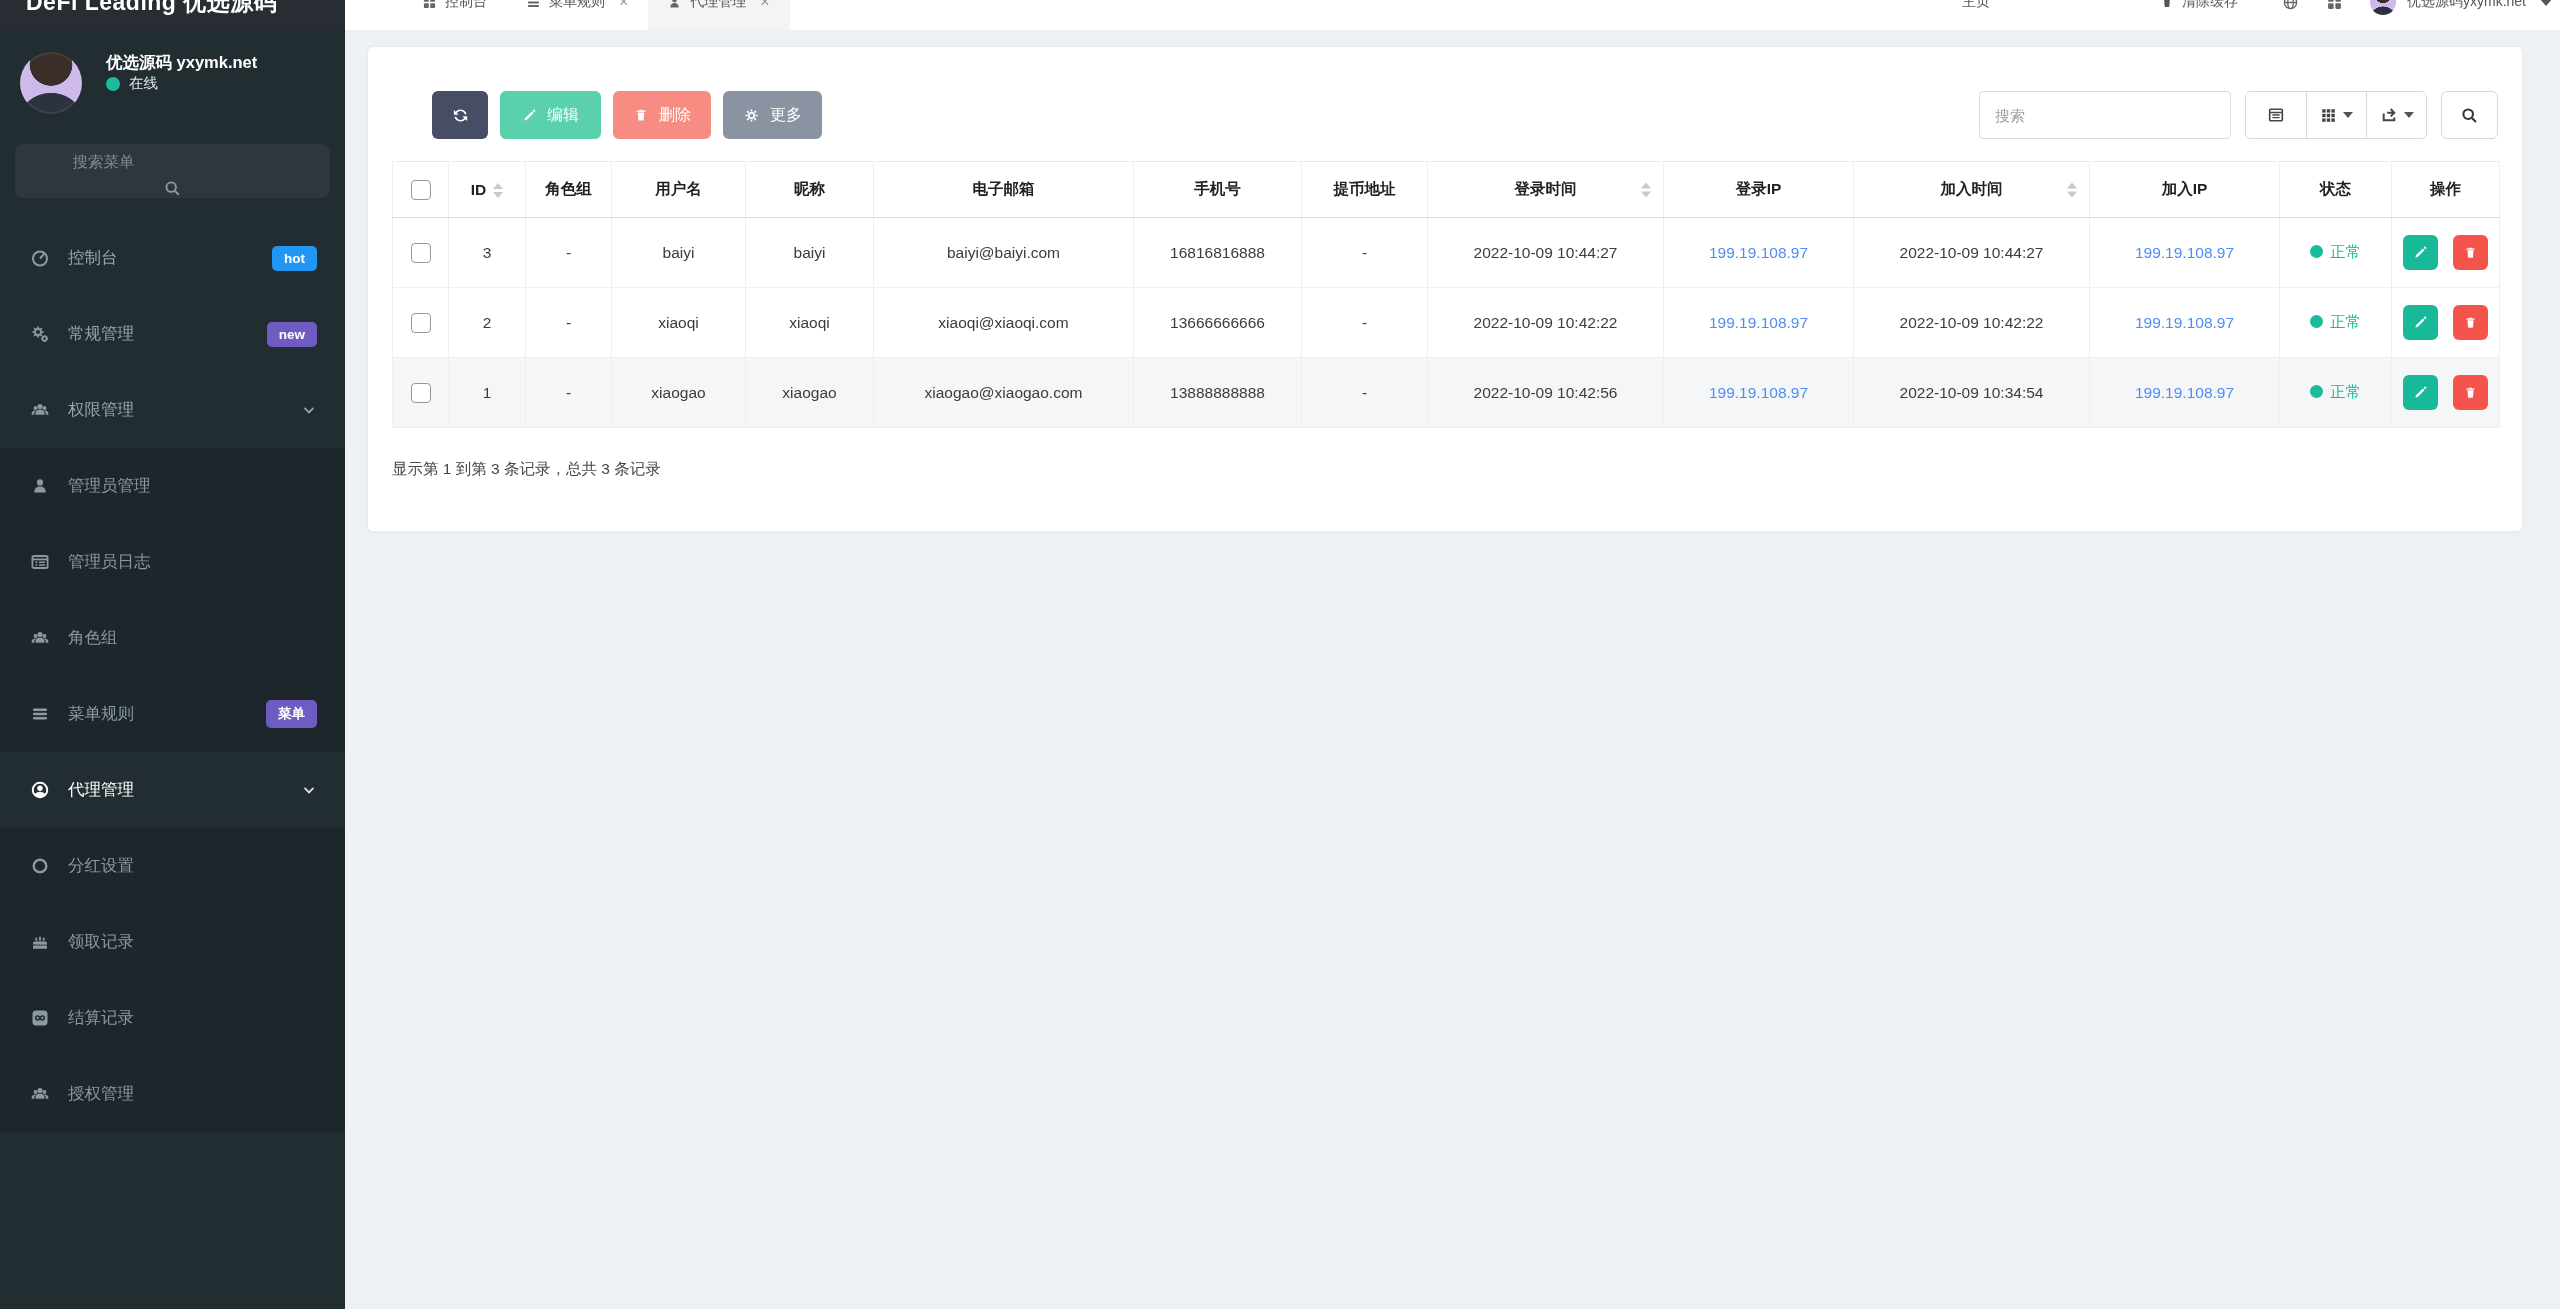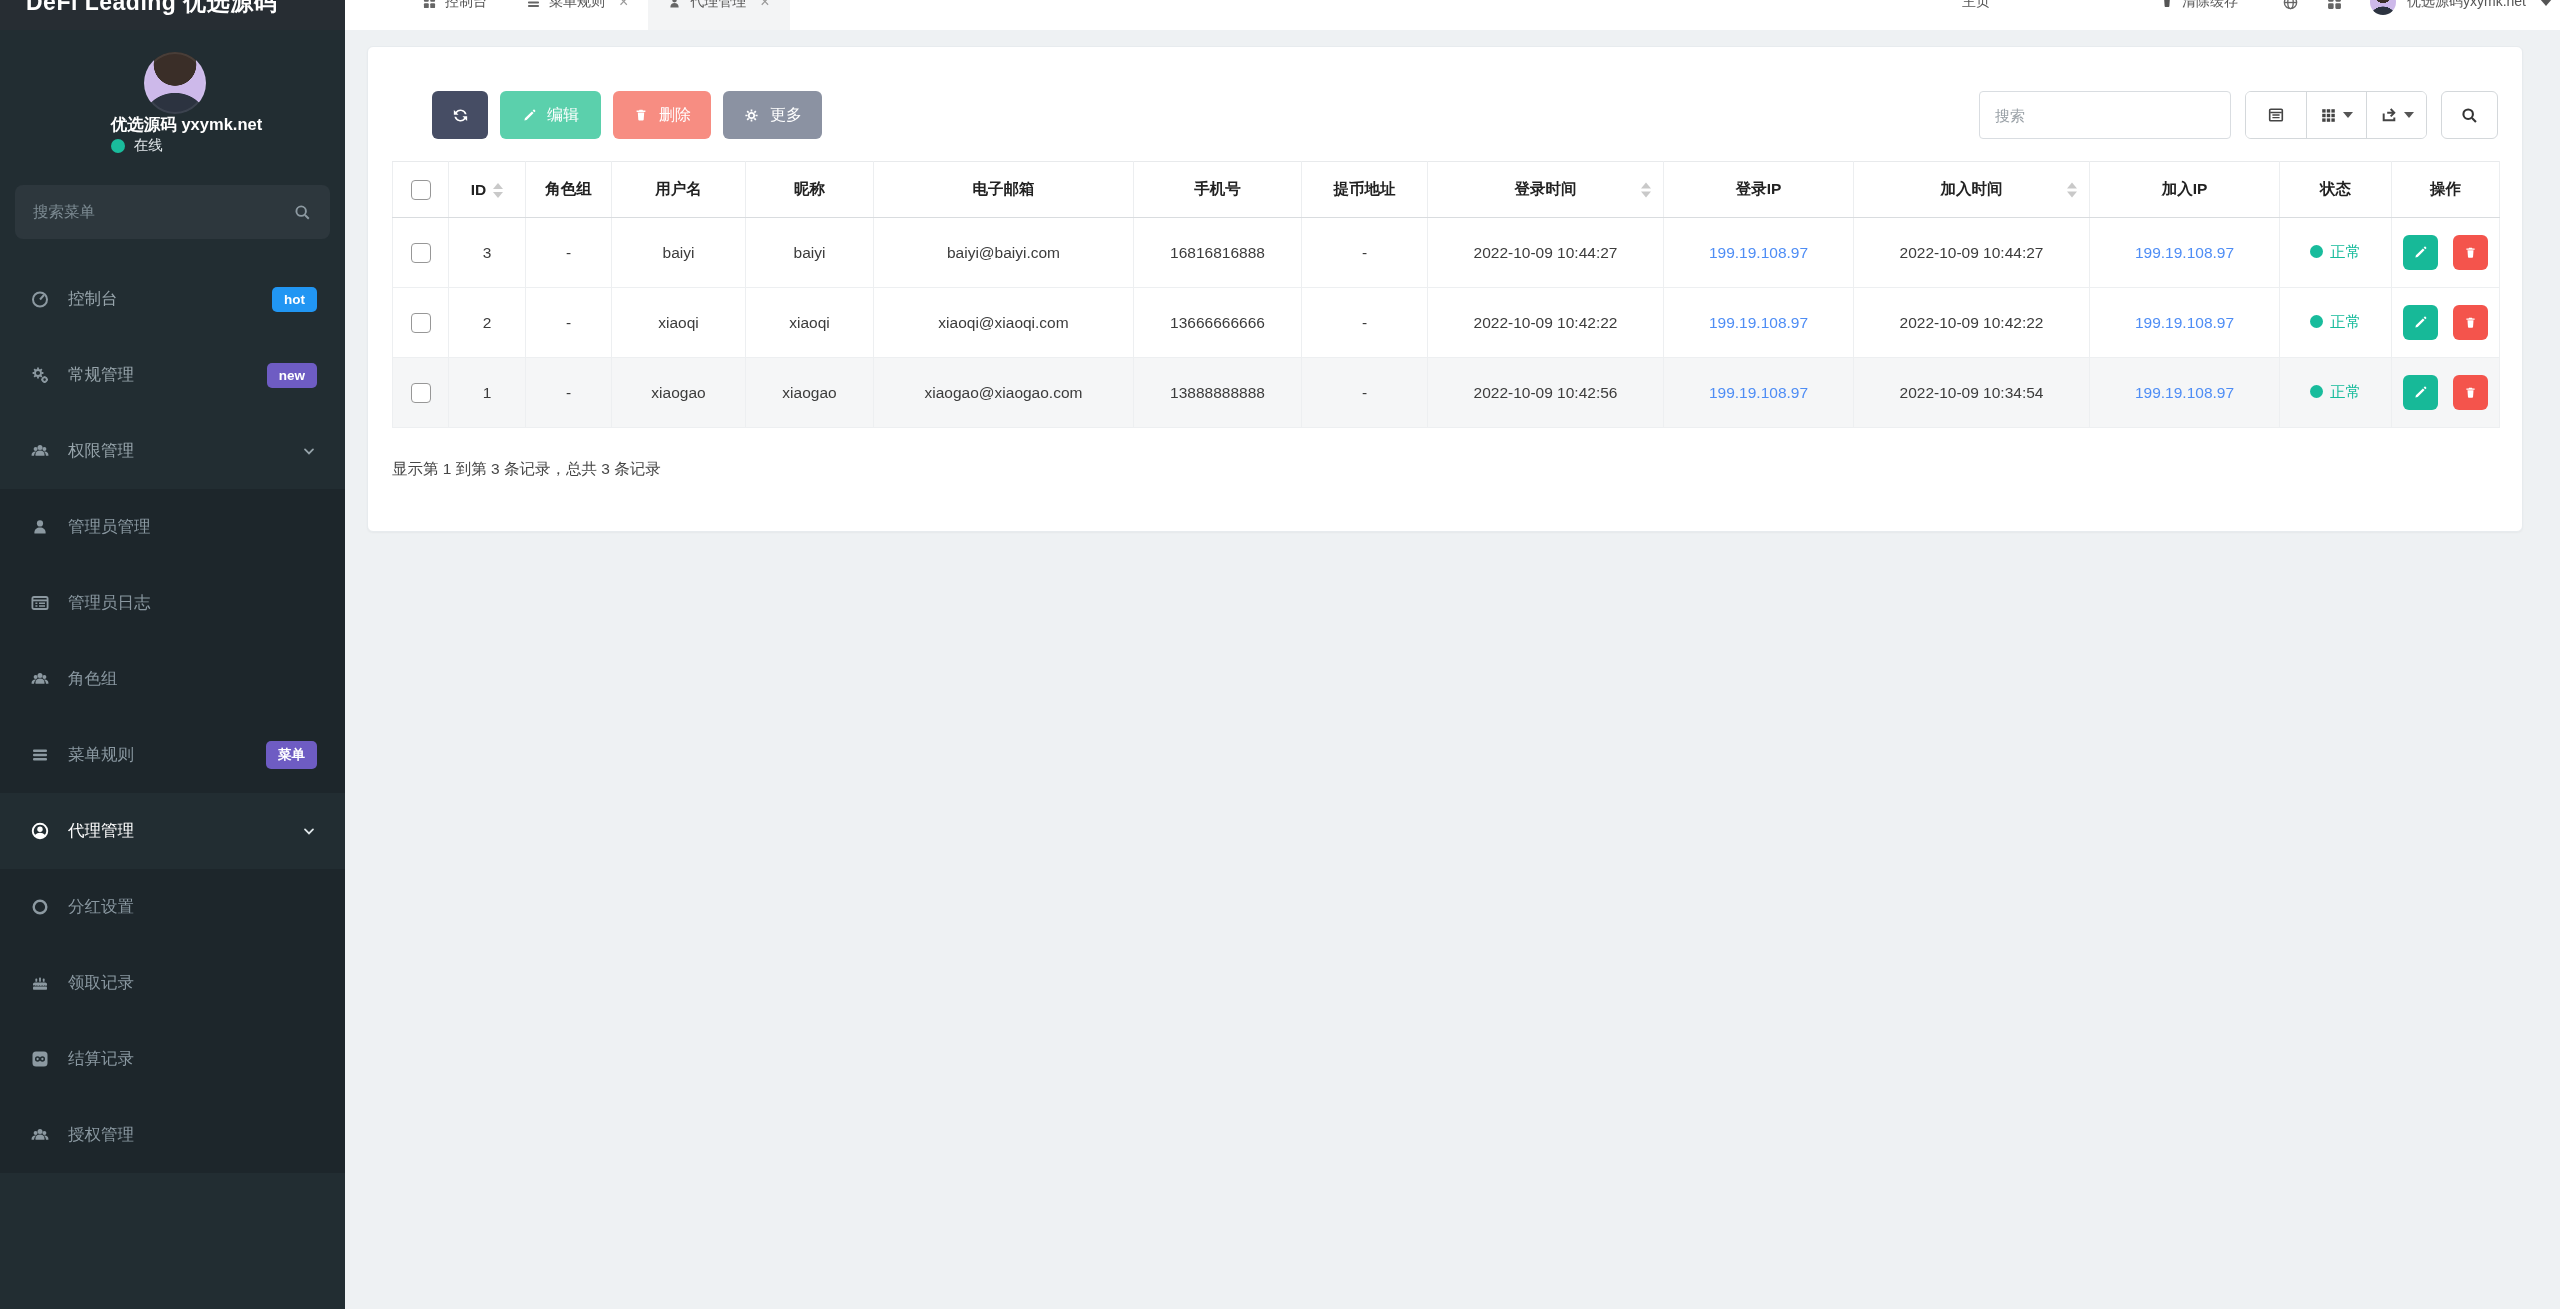--- a/index.html
+++ b/index.html
@@ -26,31 +26,31 @@
   .tn-icon { margin-right:28px; color:#666; cursor:pointer; }
   .tn-avatar { width:26px; height:26px; border-radius:50%; flex:none; margin-right:11px; cursor:pointer;
     background: radial-gradient(circle at 50% 120%, #2c3340 0 40%, transparent 41%),
                 radial-gradient(circle at 50% 22%, #3a2e28 0 34%, transparent 35%), #cdb9ea; }
   .tn-user { margin-right:14px; }
   .tn-caret { width:0; height:0; border-left:6px solid transparent; border-right:6px solid transparent;
               border-top:7px solid #555; margin-right:8px; cursor:pointer; }
 
   
   .sidebar { position:absolute; top:30px; left:0; width:345px; height:1279px; background:#222d32; }
-  .user-panel { display:flex; align-items:center; padding:22px 16px 14px 20px;flex-direction:column; }
+  .user-panel { display:flex; align-items:flex-start; padding:22px 16px 14px 20px; }
   .avatar { width:62px; height:62px; border-radius:50%; flex:none; cursor:pointer;
     background: radial-gradient(circle at 50% 122%, #2c3340 0 42%, transparent 43%),
                 radial-gradient(circle at 50% 20%, #3a2e28 0 36%, transparent 37%), #cdb9ea;
     box-shadow: inset 0 0 0 2px rgba(255,255,255,.08); }
   .user-info { margin-left:24px; }
   .user-name { font-size:16.5px; font-weight:bold; color:#fff; white-space:nowrap; }
   .user-status { font-size:14.5px; color:#e3e9ec; display:flex; align-items:center; }
   .status-dot-sb { width:14px; height:14px; border-radius:50%; background:#1abc9c; margin-right:9px; }
   .menu-search { margin:16px 15px 0; height:54px; background:#2d373d; border-radius:8px;
-                 display:flex; align-items:center; padding:0 18px; }
+                 display:flex; align-items:center; padding:0 18px;flex-direction:column; }
   .menu-search input { flex:1; background:transparent; border:none; outline:none; color:#cfd6da; font-size:15.5px;
                        font-family:inherit; }
   .menu-search input::placeholder { color:#7d8b93; }
   .menu-search .ms-icon { color:#8d9aa2; flex:none; }
   .menu { margin-top:22px; }
   .menu-item { height:76px; display:flex; align-items:center; padding:0 28px 0 30px;
                font-size:16.5px; color:#97a4ab; cursor:pointer; white-space:nowrap; }
   .menu-item .mi-icon { width:38px; flex:none; color:#8c99a1; display:flex; }
   .menu-item.active { color:#fff; }
   .menu-item.active .mi-icon { color:#fff; }

